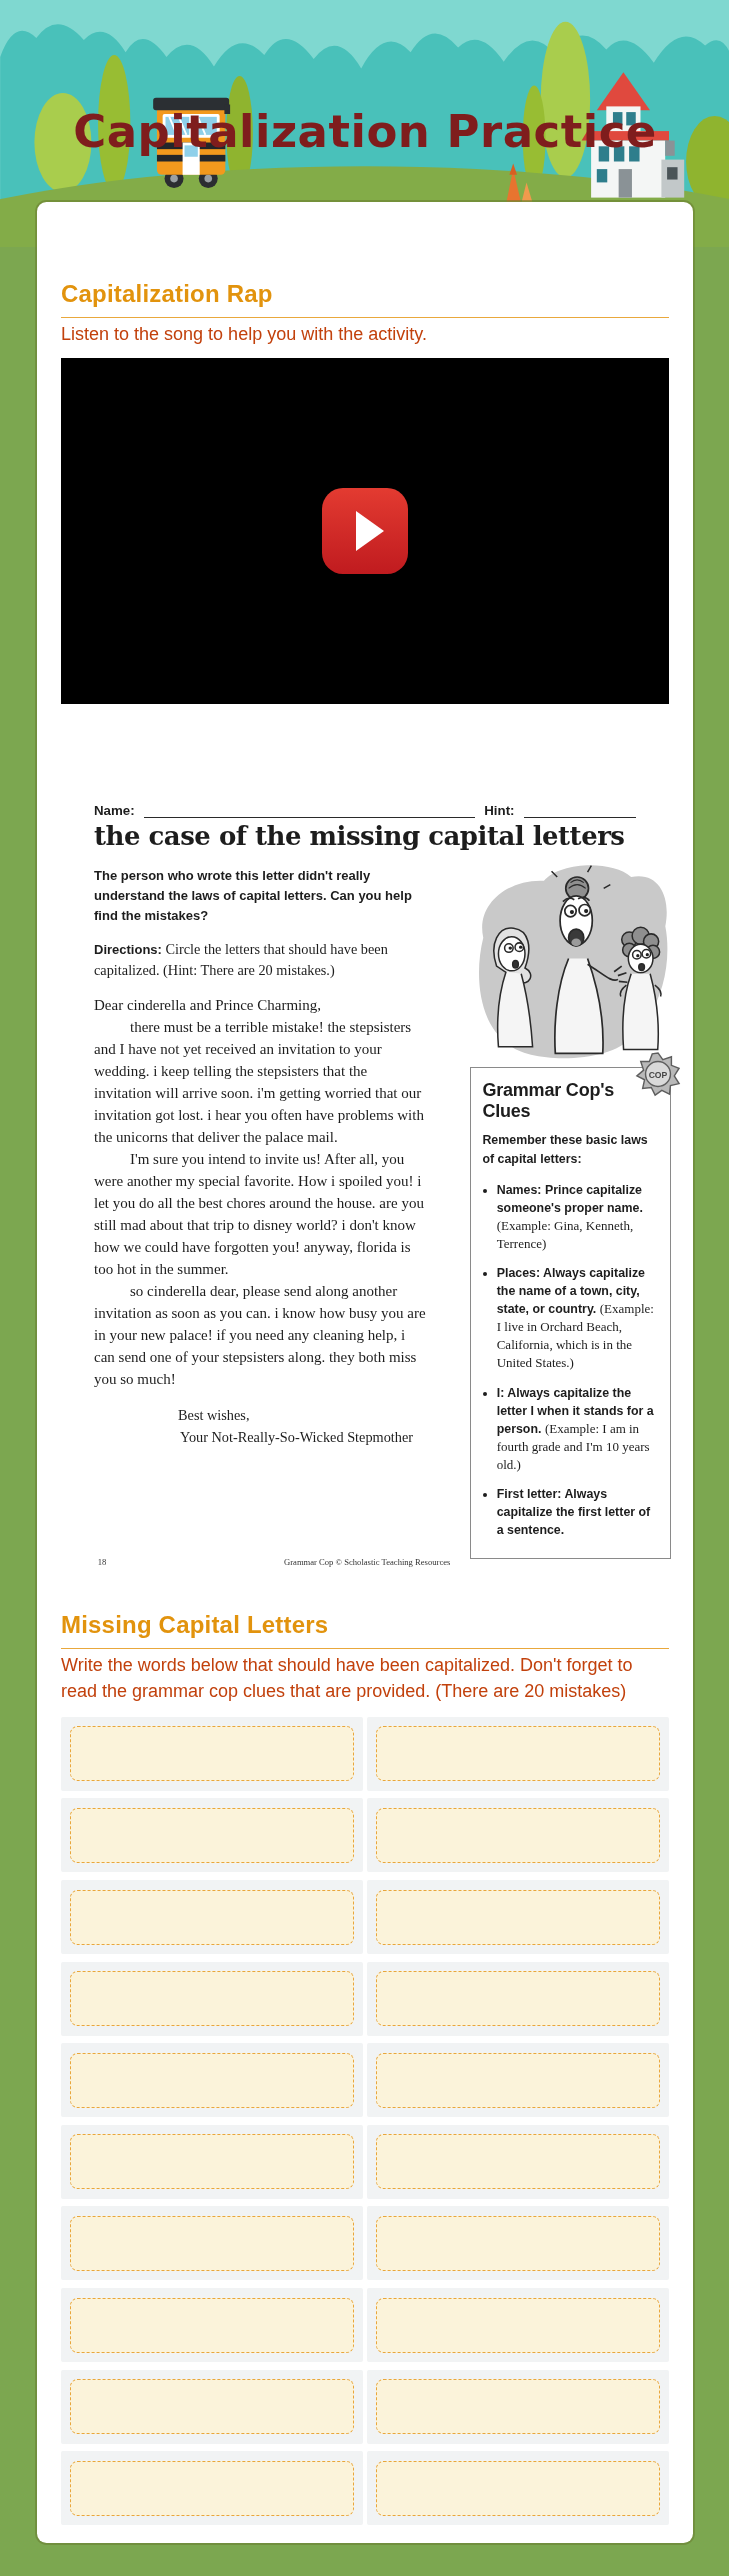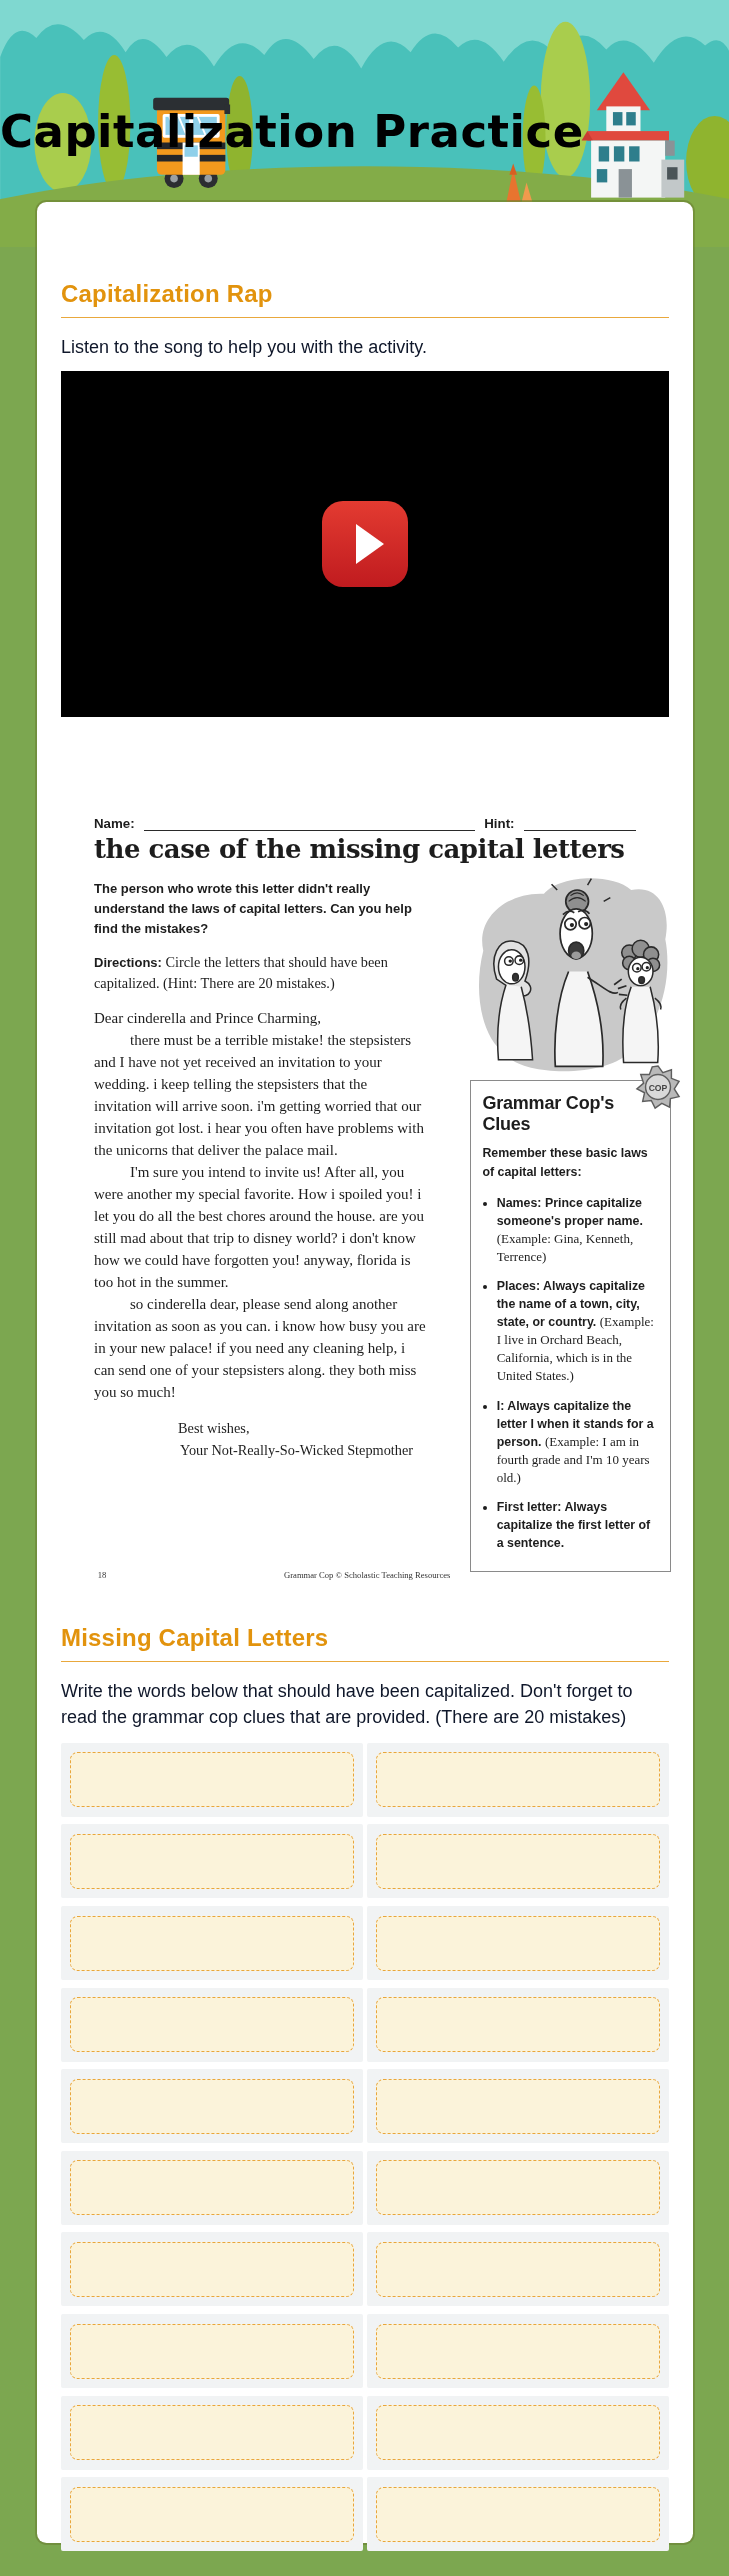--- a/index.html
+++ b/index.html
@@ -5,36 +5,36 @@
   html,body{margin:0;padding:0;}
   body{
     width:730px;height:2576px;position:relative;overflow:hidden;
     background:#7CA750;
     font-family:"Liberation Sans","DejaVu Sans",sans-serif;
   }
   
   .header{position:absolute;top:0;left:0;width:730px;height:247px;background:#7FD8D0;overflow:hidden;}
   .header svg{position:absolute;top:0;left:0;}
   .hero-title{
-    position:absolute;top:105px;left:0;width:730px;text-align:left;
+    position:absolute;top:105px;left:0;width:730px;text-align:center;
     font-family:"DejaVu Sans","Liberation Sans",sans-serif;
-    font-weight:bold;font-size:45px;letter-spacing:0.5px;color:#000000;
+    font-weight:bold;font-size:45px;letter-spacing:0.5px;color:#7f1d1d;
   }
   
   .card{
     position:absolute;left:37px;top:202px;width:656px;height:2341px;
     background:#ffffff;border-radius:9.5px;box-sizing:border-box;
     padding:0 24px;box-shadow:0 0 0 1.9px rgba(104,124,48,.55);
   }
   .section-heading{
     color:#E2930D;font-weight:bold;font-size:24px;letter-spacing:0.2px;
     padding-bottom:8.6px;border-bottom:1.9px solid #E9A83C;
   }
   .first-heading{margin-top:78px;}
-  .section-desc{font-size:18px;line-height:26px;color:#0f172a;margin-top:16px;}
+  .section-desc{font-size:18px;line-height:26px;color:#c2410c;margin-top:3px;}
   
   .video{position:relative;width:608px;height:346px;background:#000;margin-top:11.4px;}
   .play-btn{
     position:absolute;left:50%;top:50%;transform:translate(-50%,-50%);
     width:86px;height:86px;border-radius:21px;background:#DC2A26;
     background:linear-gradient(180deg,#E33B31 0%,#C01B1F 100%);
     border:none;cursor:pointer;
   }
   .play-btn .tri{
     position:absolute;left:34px;top:23px;width:0;height:0;

